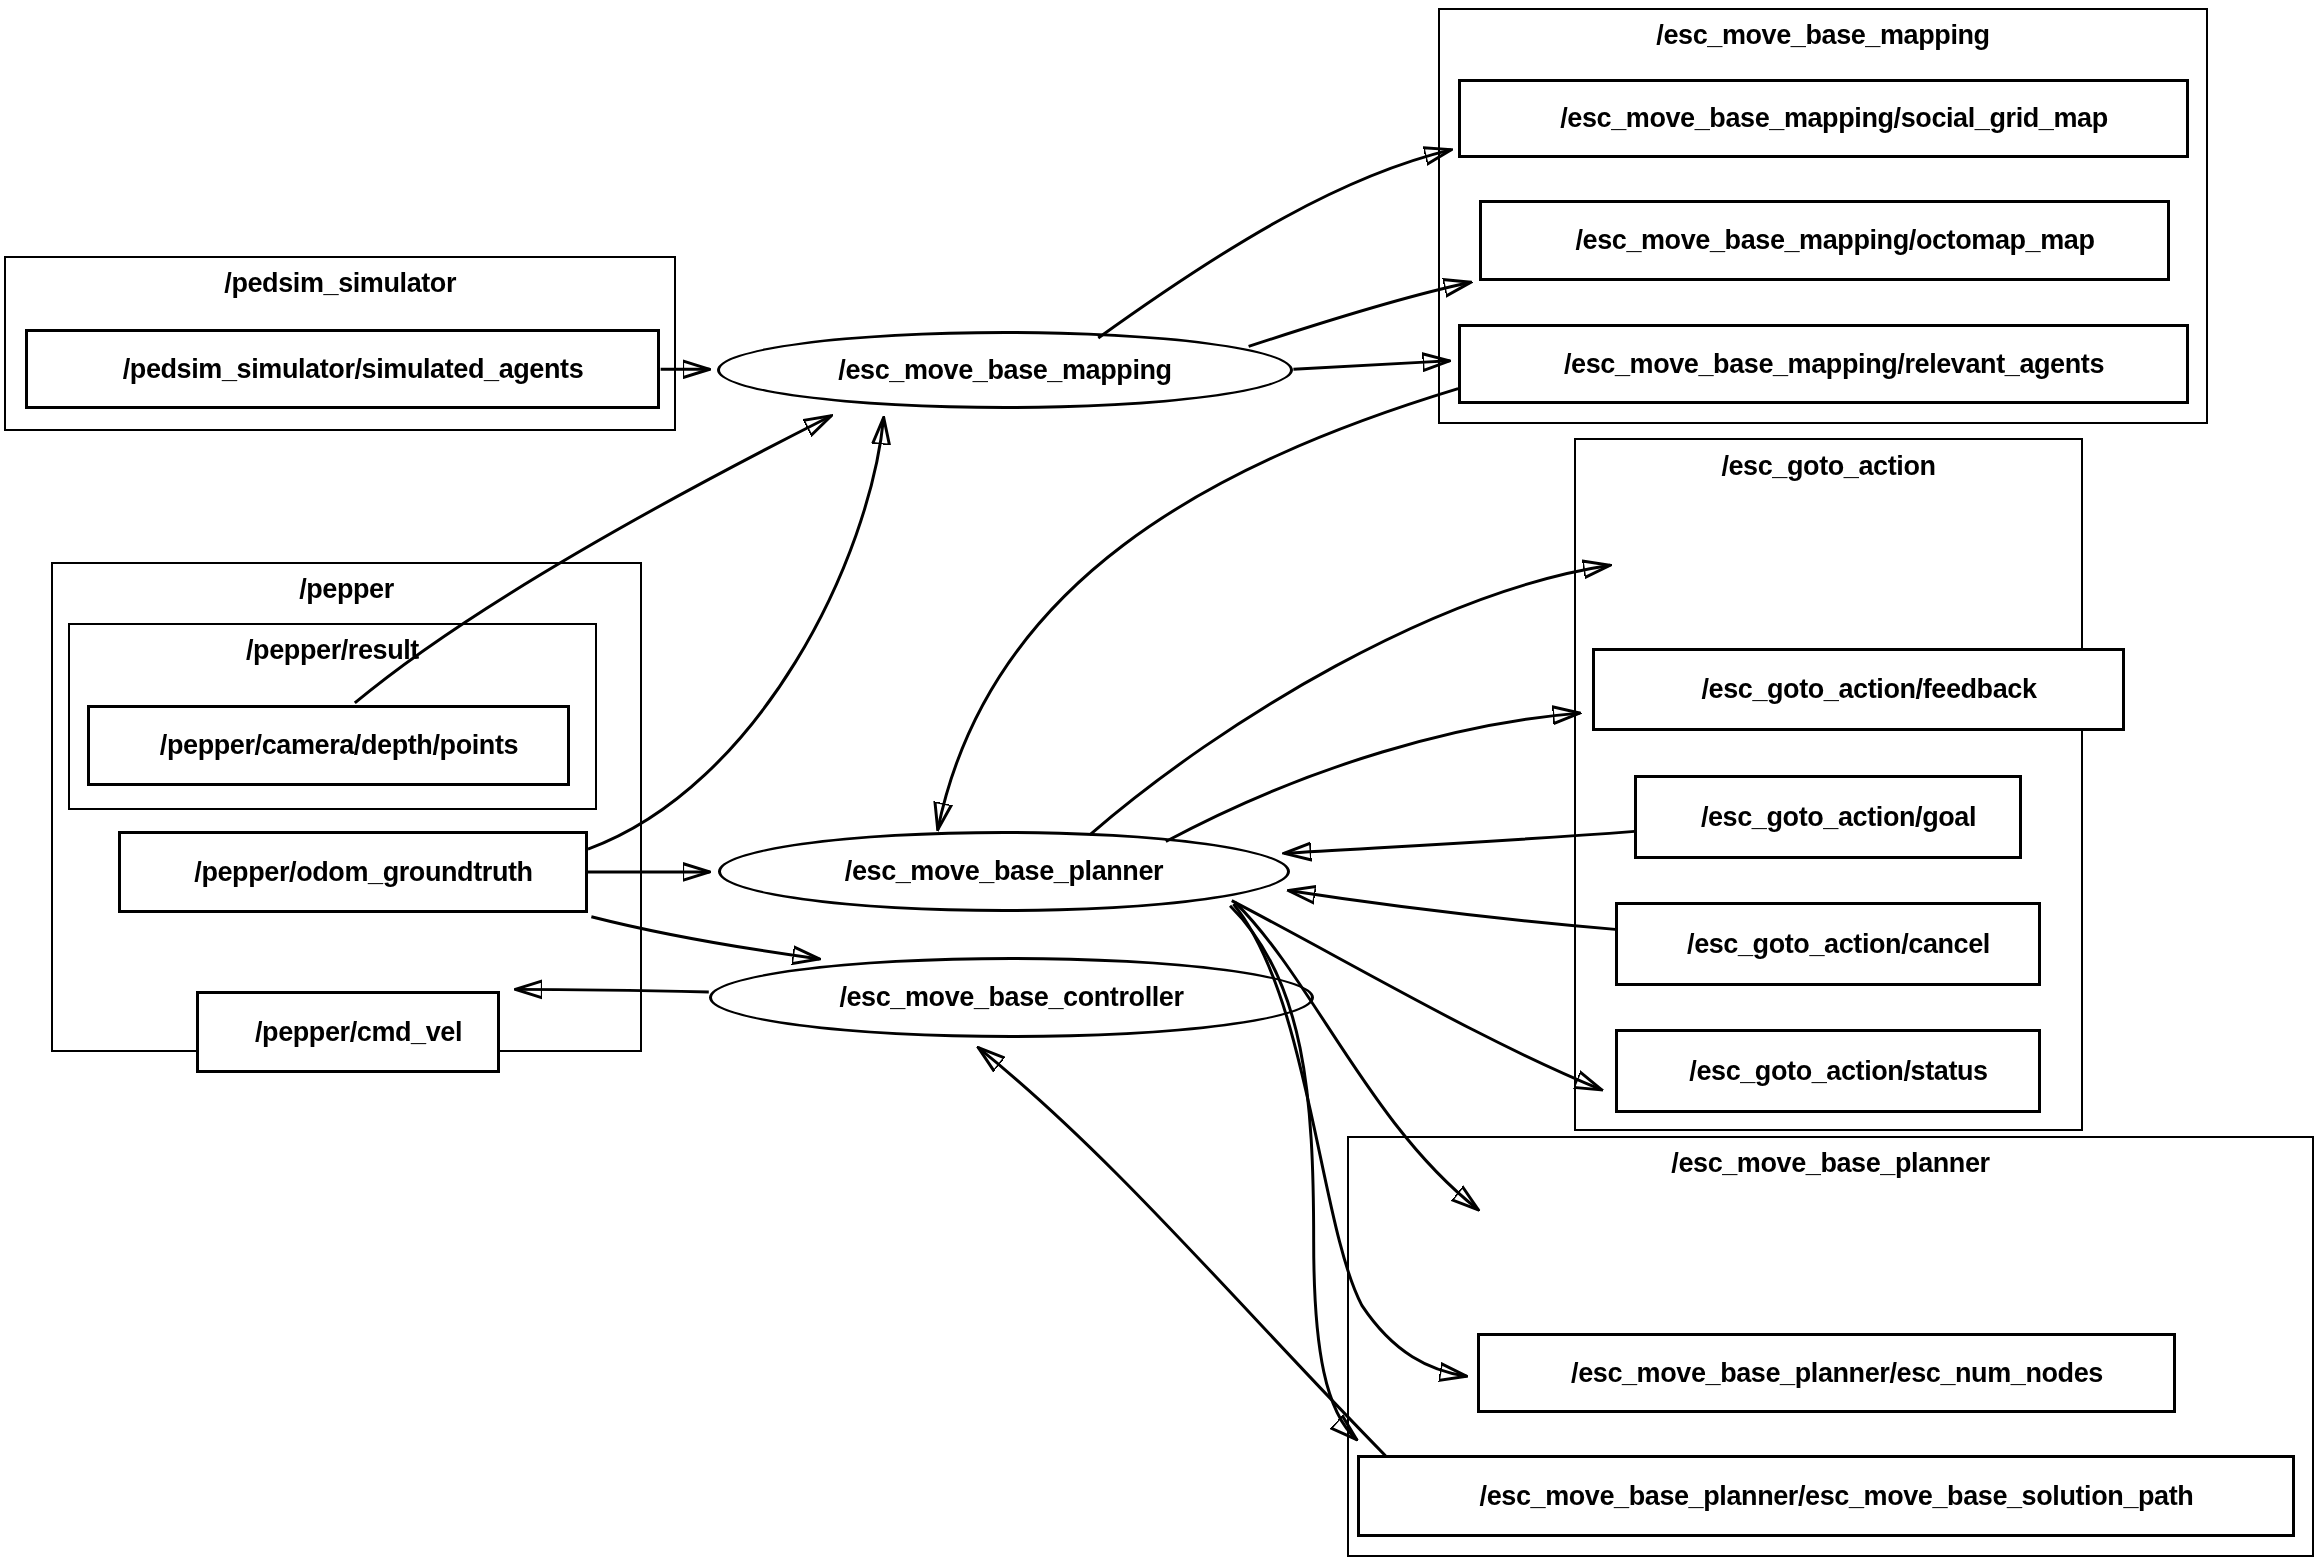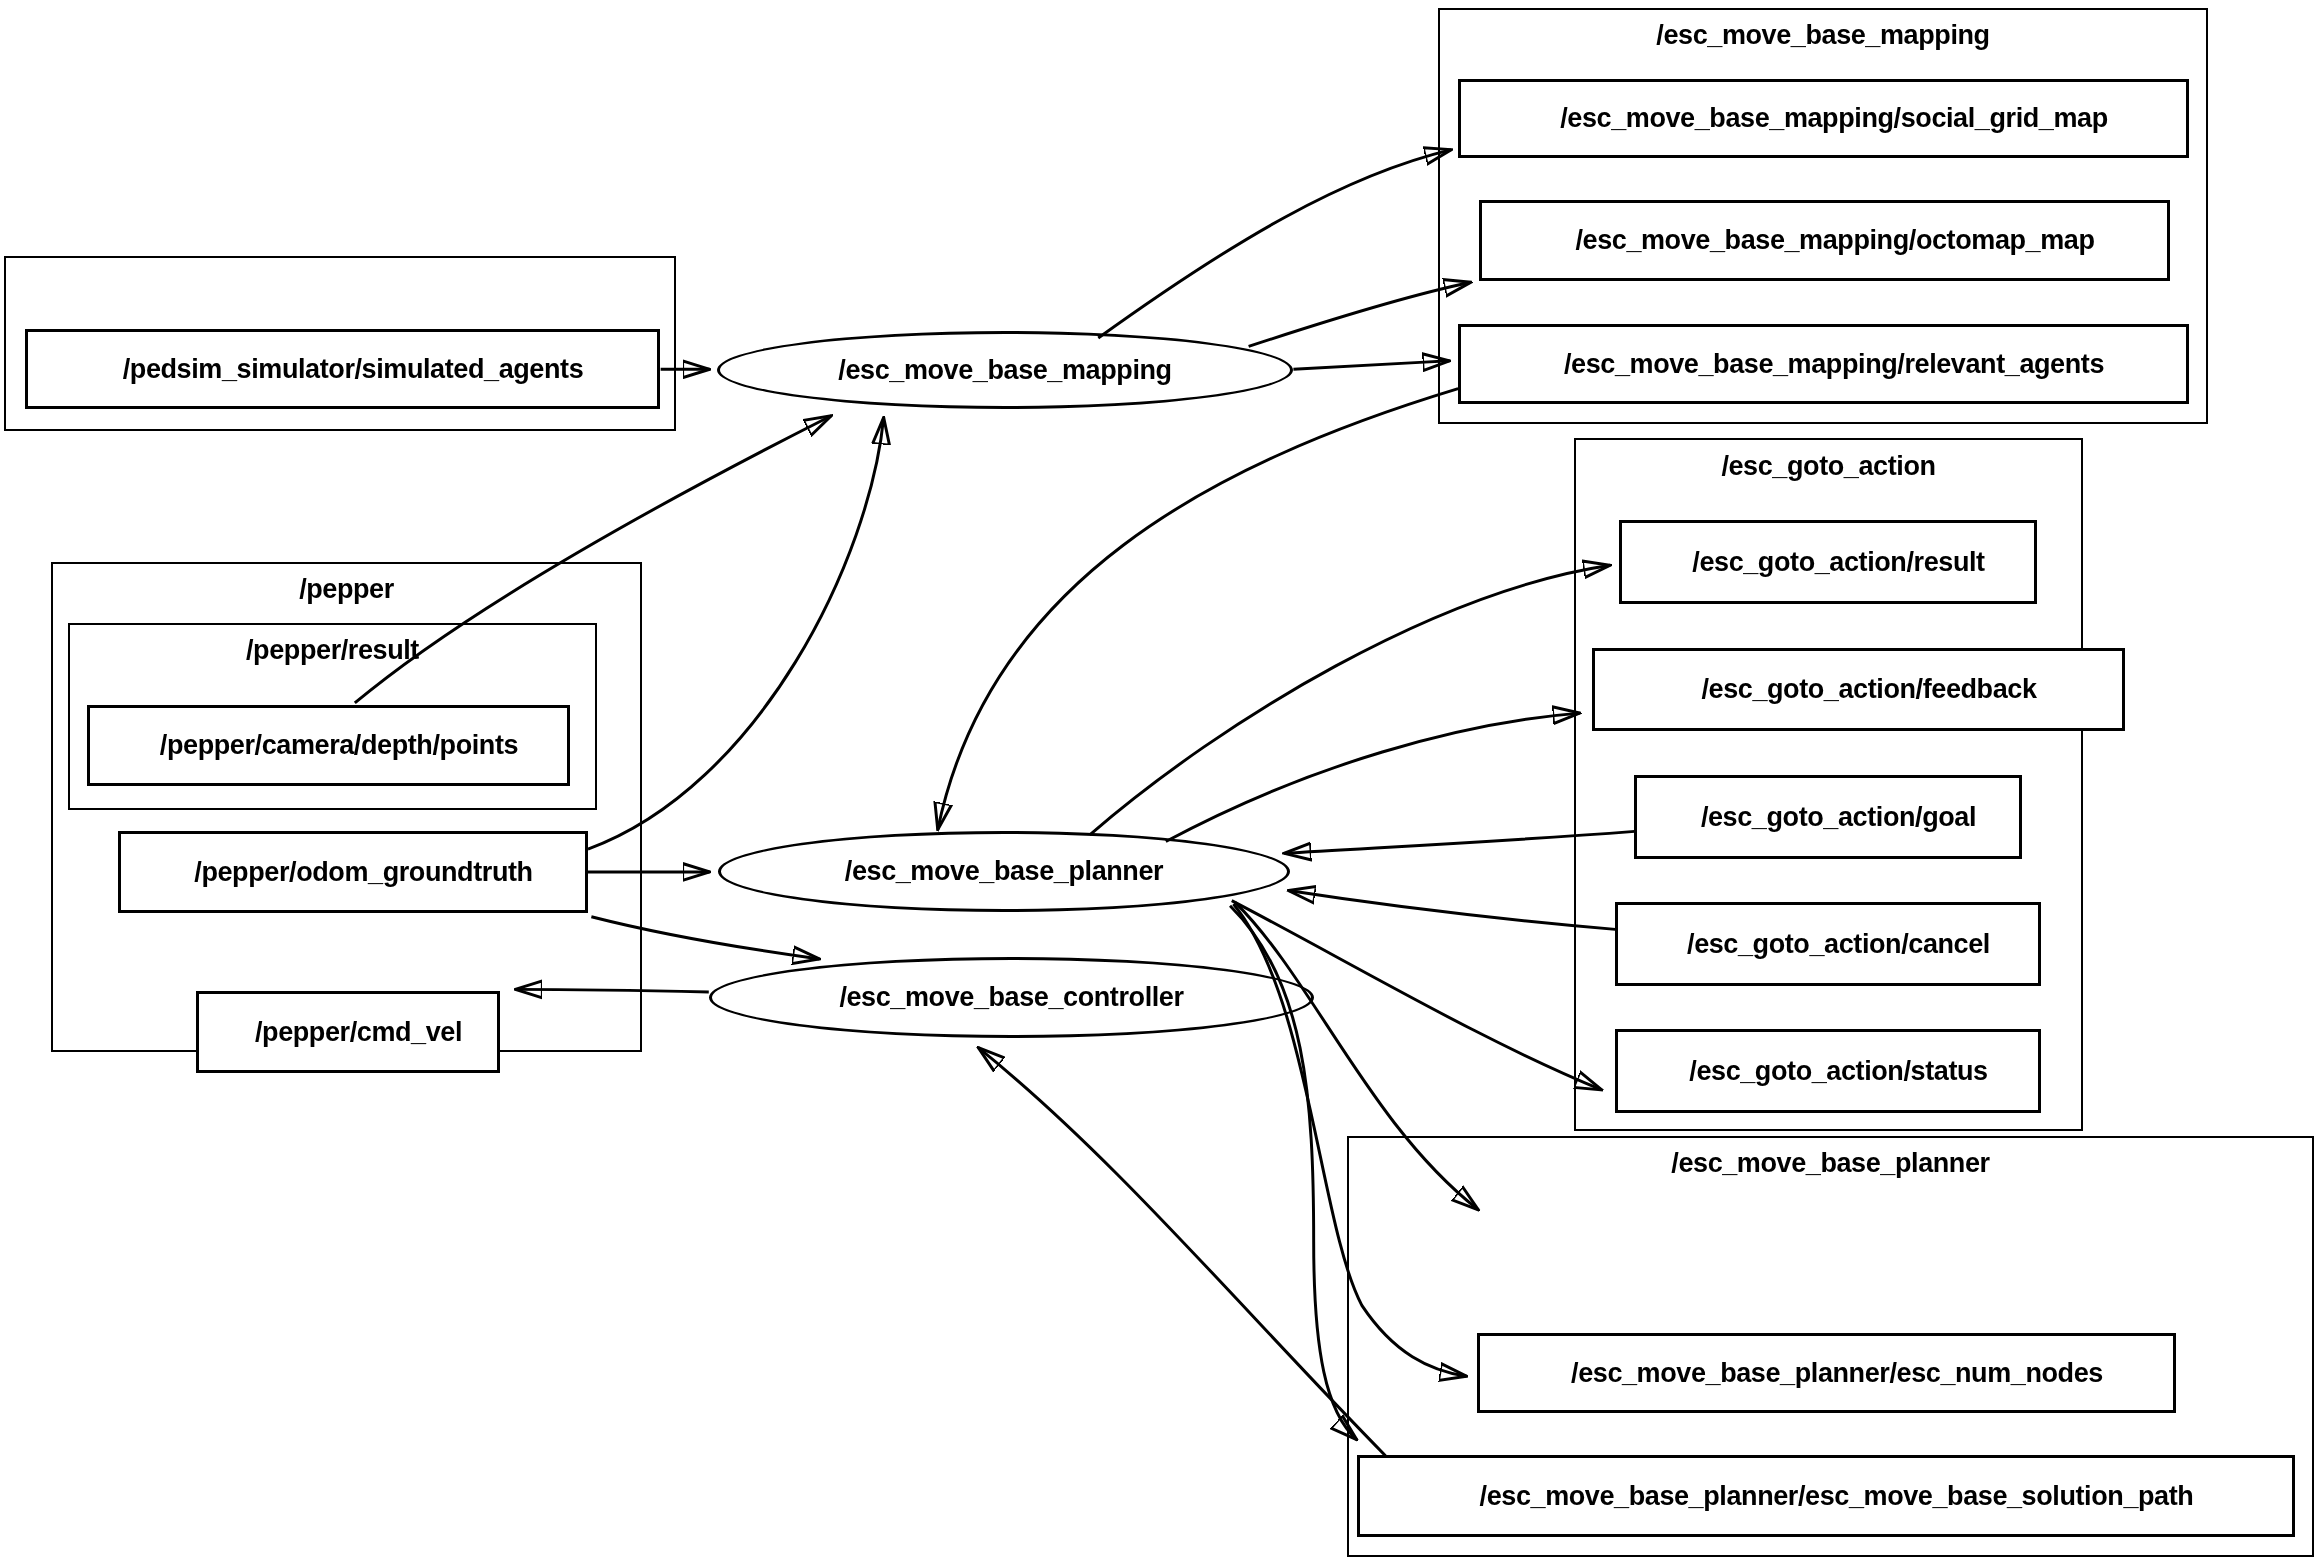--- a/index.html
+++ b/index.html
@@ -30,20 +30,21 @@
   }
   #edges{position:absolute;left:0;top:0;pointer-events:none;}
   #edges path{fill:none;stroke:#000;stroke-width:3.5px;}
 </style>
 </head>
 <body>
 
 <div id="canvas">
 
   <div class="grp" style="left:4.2px;top:256px;width:672px;height:175px;"></div>
+  <div class="grp-label" style="left:4.2px;top:266px;width:672px;height:34px;">/pedsim_simulator</div>
 
   <div class="grp" style="left:1438px;top:8.4px;width:770px;height:416px;"></div>
   <div class="grp-label" style="left:1438px;top:18.6px;width:770px;height:34px;">/esc_move_base_mapping</div>
 
   <div class="grp" style="left:51px;top:562px;width:591px;height:490px;"></div>
   <div class="grp-label" style="left:51px;top:572px;width:591px;height:34px;">/pepper</div>
 
   <div class="grp" style="left:68px;top:623px;width:529px;height:187px;"></div>
   <div class="grp-label" style="left:68px;top:633px;width:529px;height:34px;">/pepper/result</div>
 
@@ -60,21 +61,20 @@
   <div class="topic" style="left:1479px;top:200px;width:691px;height:81px;">/esc_move_base_mapping/octomap_map</div>
 
   <div class="topic" style="left:1458px;top:324px;width:731px;height:80px;">/esc_move_base_mapping/relevant_agents</div>
 
   <div class="topic" style="left:87px;top:705px;width:483px;height:81px;">/pepper/camera/depth/points</div>
 
   <div class="topic" style="left:118px;top:831px;width:470px;height:82px;">/pepper/odom_groundtruth</div>
 
   <div class="topic" style="left:196px;top:955px;width:304px;height:82px;margin-top:36px;">/pepper/cmd_vel</div>
 
-  <div class="topic" style="left:1619px;top:520px;width:418px;height:84px;">/esc_goto_action/result</div>
 
   <div class="topic" style="left:1592px;top:648px;width:533px;height:83px;">/esc_goto_action/feedback</div>
 
   <div class="topic" style="left:1634px;top:775px;width:388px;height:84px;">/esc_goto_action/goal</div>
 
   <div class="topic" style="left:1615px;top:902px;width:426px;height:84px;">/esc_goto_action/cancel</div>
 
   <div class="topic" style="left:1615px;top:1029px;width:426px;height:84px;">/esc_goto_action/status</div>
 
 

